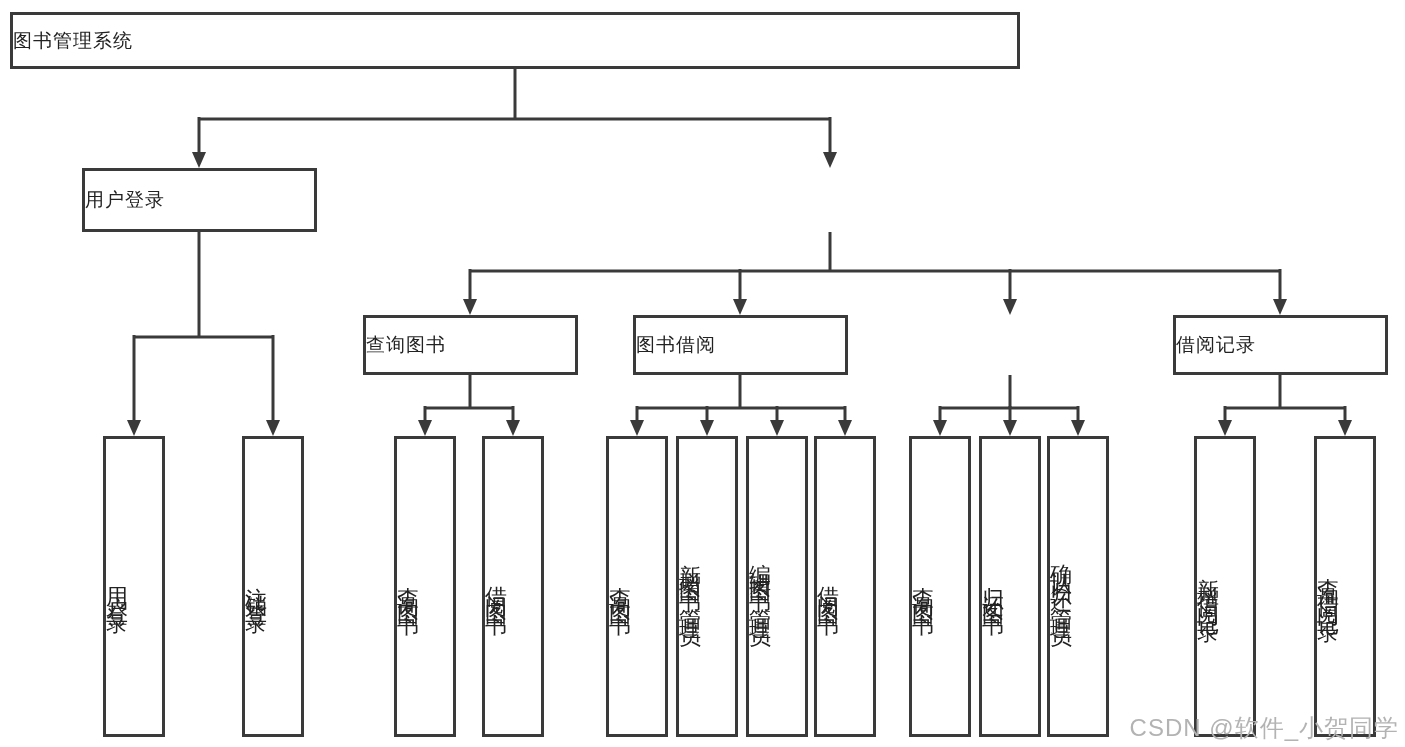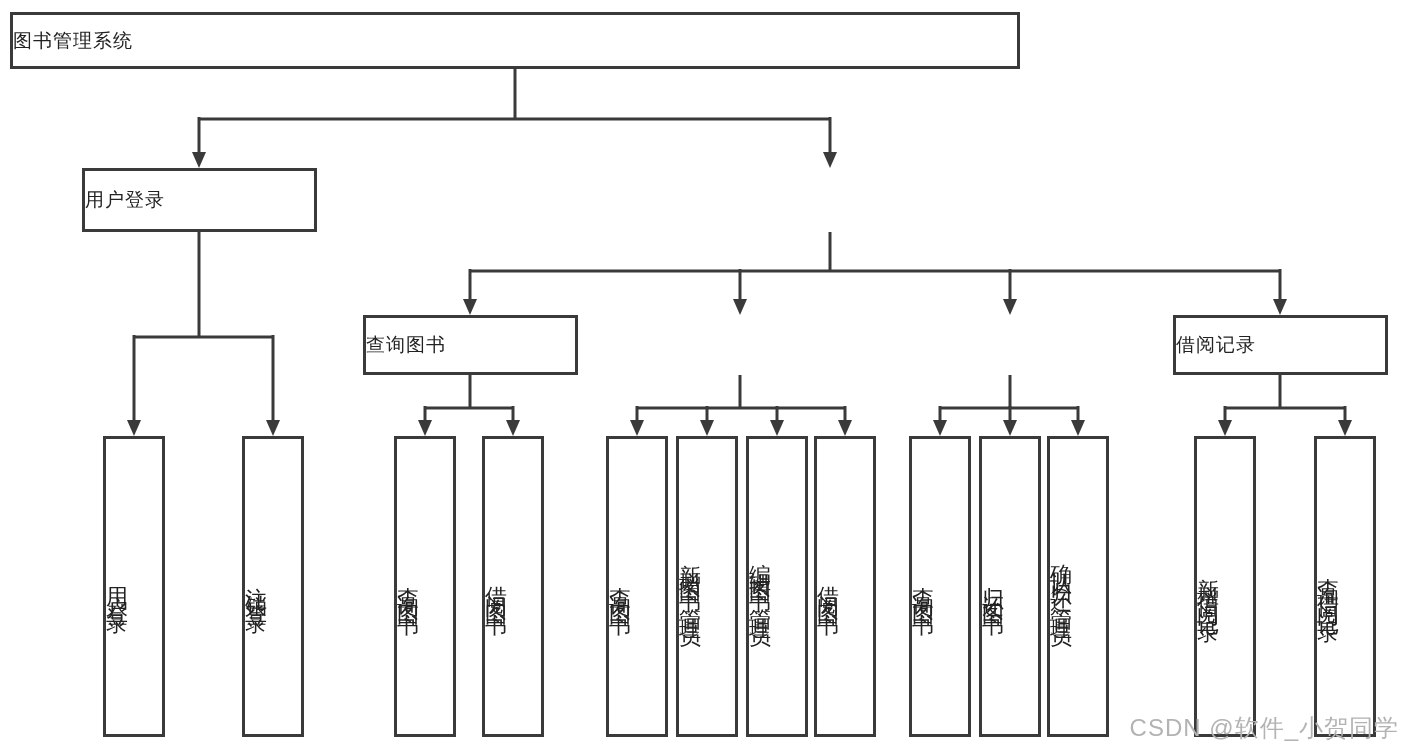--- a/index.html
+++ b/index.html
@@ -133,20 +133,23 @@
     <span>图书管理系统</span>
   </div>
 
   <div class="node h-node" style="left:82px;top:168px;width:235px;height:64px">
     <span>用户登录</span>
   </div>
 
   <div class="node h-node" style="left:363px;top:315px;width:215px;height:60px">
     <span>查询图书</span>
   </div>
+  <div class="node h-node" style="left:633px;top:315px;width:215px;height:60px">
+    <span>图书借阅</span>
+  </div>
   <div class="node h-node" style="left:1173px;top:315px;width:215px;height:60px">
     <span>借阅记录</span>
   </div>
 
   <div class="node v-node" style="left:103px;top:436px;width:62px;height:301px">
     <span class="v-text">用户登录</span>
   </div>
   <div class="node v-node" style="left:242px;top:436px;width:62px;height:301px">
     <span class="v-text">注销登录</span>
   </div>

